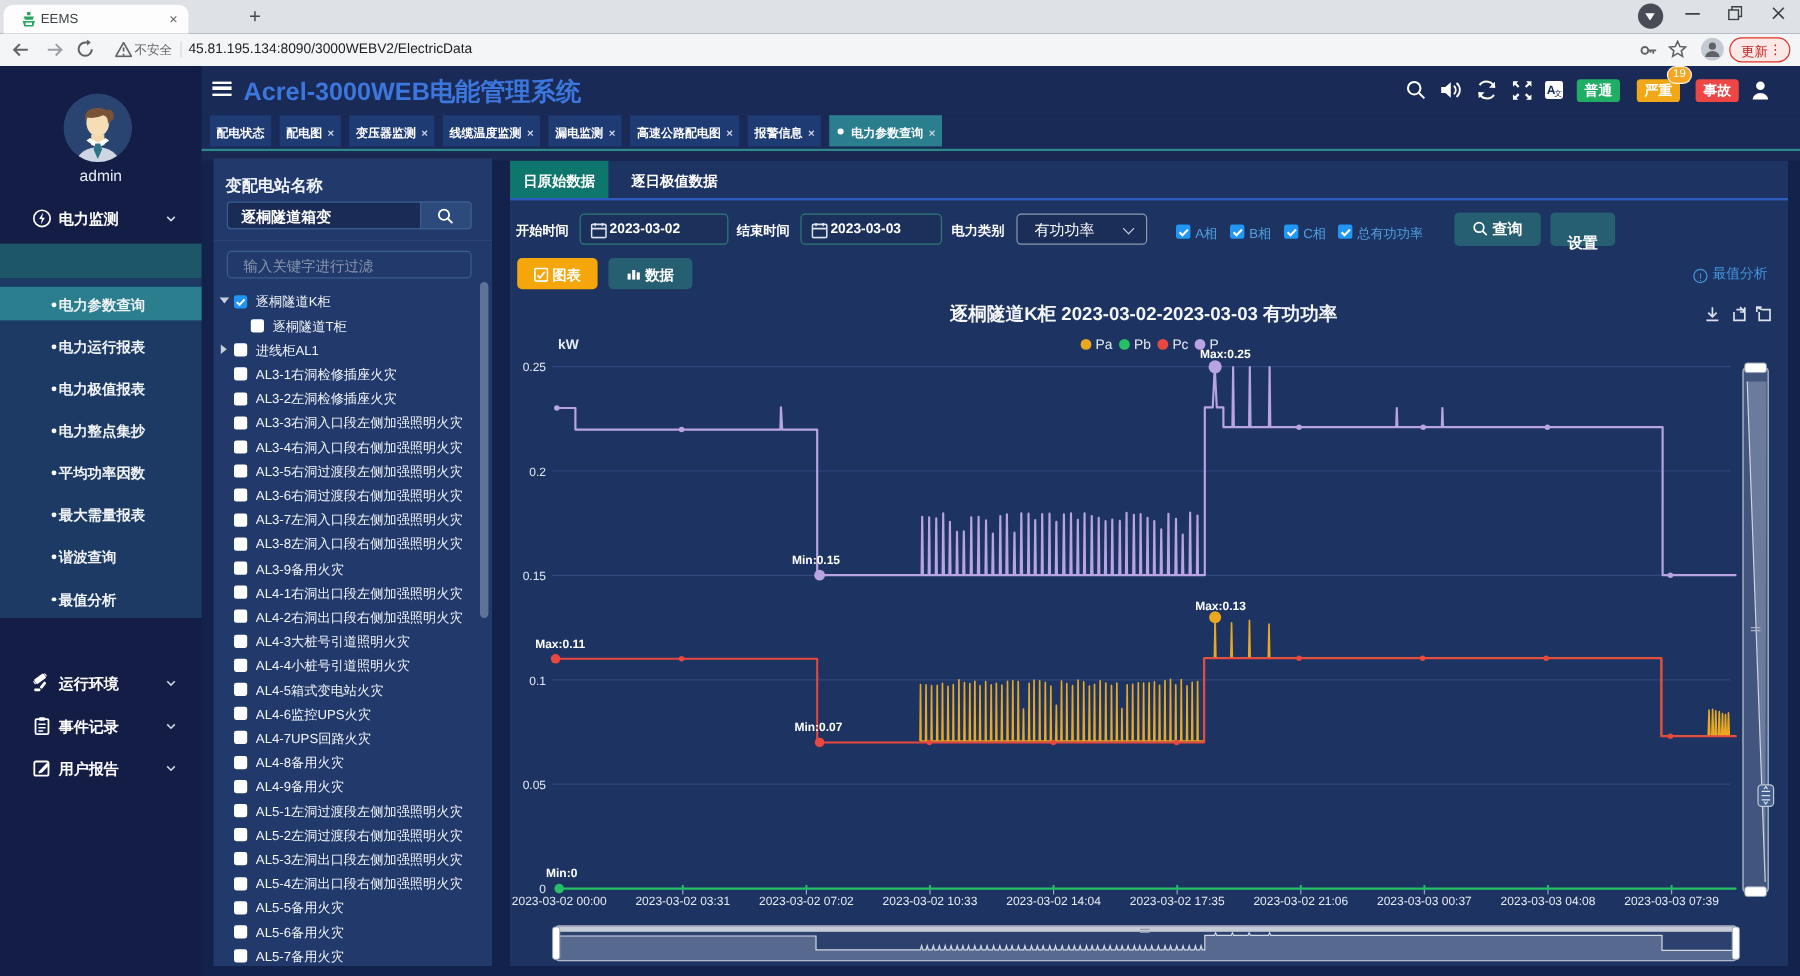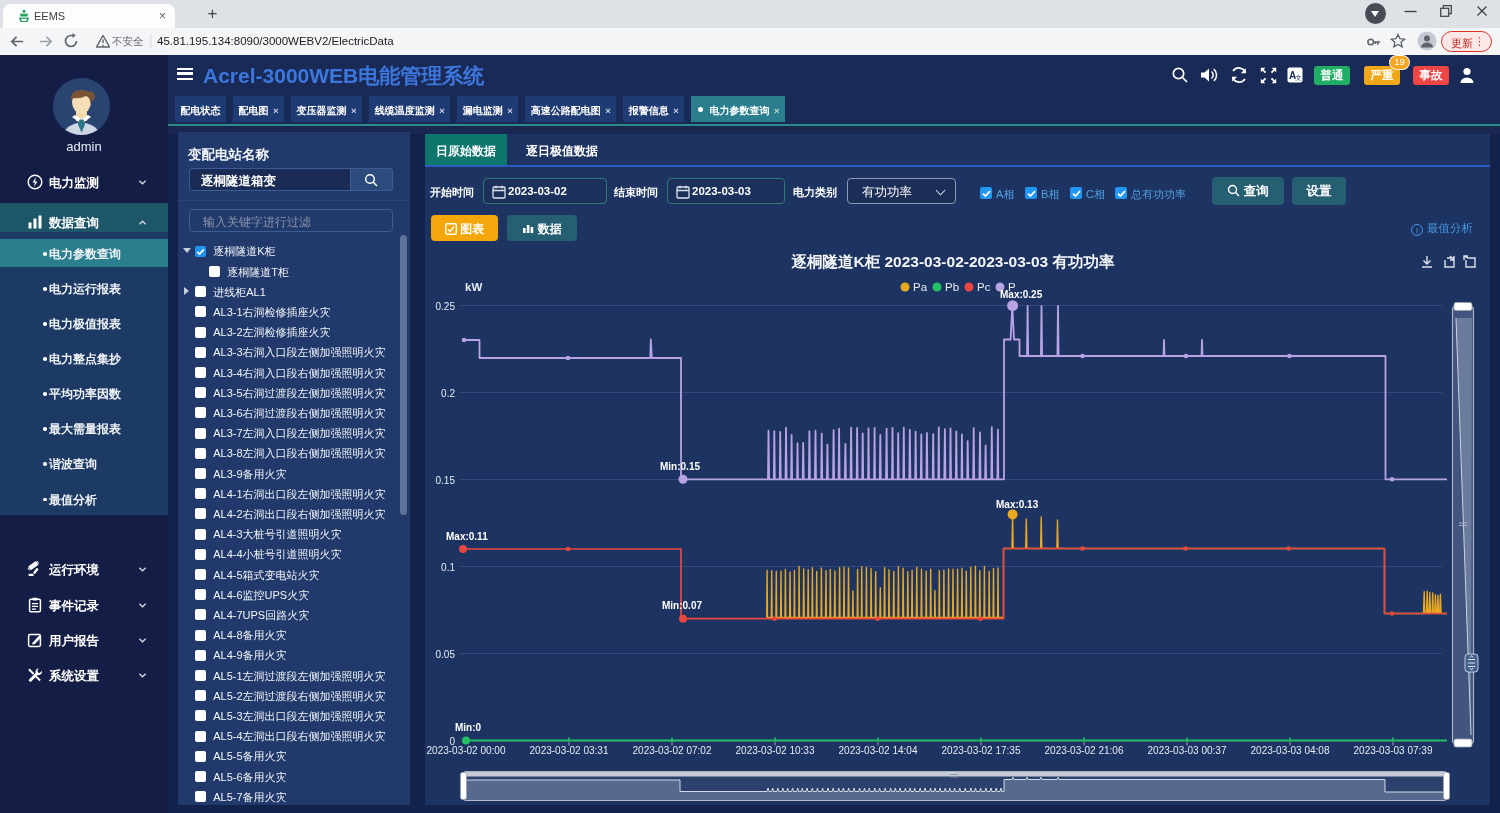--- a/index.html
+++ b/index.html
@@ -1,21 +1,21 @@
 <!DOCTYPE html>
 <html><head><meta charset="utf-8">
 <style>
 * { margin:0; padding:0; box-sizing:border-box; }
 html,body { width:1500px; height:813px; position:relative; overflow:hidden;
   font-family:"Liberation Sans", sans-serif; background:#13224b; }
 svg text { font-family:"Liberation Sans", sans-serif; }
 
 
 #tabstrip { position:absolute; left:0; top:0; width:1500px; height:28px; background:#dee1e6; }
-#btab { position:absolute; left:3px; top:4px; width:172px; height:24px; background:#fdfdfd; border-radius:8px 8px 0 0; }
+#btab { position:absolute; left:3px; top:4px; width:154px; height:24px; background:#fdfdfd; border-radius:8px 8px 0 0; }
 #btab .tt { position:absolute; left:31px; top:6px; font-size:11px; color:#3c4043; }
 #btab .tx { position:absolute; right:9px; top:5px; font-size:12px; color:#5f6368; }
 #plus { position:absolute; left:204px; top:6px; width:17px; height:17px; color:#45494d; font-size:17px; line-height:15px; text-align:center; }
 #upd { position:absolute; left:1365px; top:2.5px; width:21px; height:21px; border-radius:50%; background:#474c55; }
 #upd:after { content:""; position:absolute; left:6px; top:8px; border:4.5px solid transparent; border-top:6px solid #fff; }
 #toolbar { position:absolute; left:0; top:28px; width:1500px; height:27px; background:#f4f5f7; }
 .navic { position:absolute; }
 #urltxt { position:absolute; left:157px; top:6.5px; font-size:11.5px; color:#202124; }
 #notsafe { position:absolute; left:112px; top:7px; font-size:10.5px; color:#5f6368; }
 #updbtn { position:absolute; left:1441px; top:3px; width:51px; height:21px; border:1px solid #d93025;
@@ -193,33 +193,20 @@
       <span class="mic"><svg width="16" height="16" viewBox="0 0 16 16">
           <circle cx="8" cy="8" r="6.8" fill="none" stroke="#fff" stroke-width="1.4"></circle>
           <path d="M9,3 L5.6,8.4 h2.3 l-0.9,4.6 L10.4,7.4 H8.1 Z" fill="#fff"></path>
         </svg></span>
       <span class="mtx">电力监测</span>
       <svg class="chev" width="9" height="9" viewBox="0 0 10 10">
         <path d="M1.5,3 L5,6.5 L8.5,3" stroke="#cfd6e4" stroke-width="1.5" fill="none"></path>
       </svg>
     </div>
     <div class="mhead" style="top:148px;height:29px"></div>
-    <div class="mi" style="top:150px">
-      <span class="mic"><svg width="16" height="16" viewBox="0 0 16 16">
-          <g fill="#fff">
-            <rect x="1.5" y="8.5" width="3" height="6"></rect>
-            <rect x="6.5" y="4.5" width="3" height="10"></rect>
-            <rect x="11.5" y="1.5" width="3" height="13"></rect>
-          </g>
-        </svg></span>
-      <span class="mtx">数据查询</span>
-      <svg class="chev up" width="9" height="9" viewBox="0 0 10 10">
-        <path d="M1.5,3 L5,6.5 L8.5,3" stroke="#cfd6e4" stroke-width="1.5" fill="none"></path>
-      </svg>
-    </div>
     <div class="smi act" style="top:184.0px">
       <span class="dot"></span>
       <span>电力参数查询</span>
     </div>
     <div class="smi" style="top:219.1px">
       <span class="dot"></span>
       <span>电力运行报表</span>
     </div>
     <div class="smi" style="top:254.1px">
       <span class="dot"></span>
@@ -272,33 +259,20 @@
       <svg class="chev" width="9" height="9" viewBox="0 0 10 10">
         <path d="M1.5,3 L5,6.5 L8.5,3" stroke="#cfd6e4" stroke-width="1.5" fill="none"></path>
       </svg>
     </div>
     <div class="mi" style="top:568px">
       <span class="mic"><svg width="16" height="16" viewBox="0 0 16 16">
           <rect x="1.6" y="2.6" width="11.8" height="11.8" rx="1.4" fill="none" stroke="#fff" stroke-width="1.5"></rect>
           <path d="M5.5,10.8 L12.2,3.6 L14.2,5.5 L7.9,11.9 L5,12.6 Z" fill="#fff"></path>
         </svg></span>
       <span class="mtx">用户报告</span>
-      <svg class="chev" width="9" height="9" viewBox="0 0 10 10">
-        <path d="M1.5,3 L5,6.5 L8.5,3" stroke="#cfd6e4" stroke-width="1.5" fill="none"></path>
-      </svg>
-    </div>
-    <div class="mi" style="top:603px">
-      <span class="mic"><svg width="16" height="16" viewBox="0 0 16 16">
-          <g fill="#fff">
-            <path d="M2.6,1.6 L7.3,6.3 L5.9,7.7 L1.2,3 Z"></path>
-            <path d="M8.9,7.9 L13.8,12.8 L12.4,14.2 L7.5,9.3 Z"></path>
-            <path d="M11.8,1.4 a3.3,3.3 0 0 0 -3.1,4.4 l-6.6,6.6 a1.5,1.5 0 0 0 2.1,2.1 l6.6,-6.6 a3.3,3.3 0 0 0 4.1,-4.1 l-2.1,2.1 l-1.9,-0.5 l-0.5,-1.9 z"></path>
-          </g>
-        </svg></span>
-      <span class="mtx">系统设置</span>
       <svg class="chev" width="9" height="9" viewBox="0 0 10 10">
         <path d="M1.5,3 L5,6.5 L8.5,3" stroke="#cfd6e4" stroke-width="1.5" fill="none"></path>
       </svg>
     </div>
 </div>
 
 <div id="hdr"></div>
 <div id="hamb"></div>
 <div id="htitle">Acrel-3000WEB电能管理系统</div>
 <svg class="hico" style="left:1171px;top:66px" width="18" height="18" viewBox="0 0 18 18">
@@ -514,21 +488,21 @@
         <path d="M2,5.6 L4.4,8 L9,3.2" stroke="#fff" stroke-width="1.7" fill="none"></path>
       </svg>
     </div>
   <div class="fcbl" style="left:706px">总有功功率</div>
   <div class="btn" style="left:787px;width:72px;padding-top:6px">
     <svg style="vertical-align:-2px" width="13" height="13" viewBox="0 0 13 13">
         <circle cx="5.5" cy="5.5" r="4" fill="none" stroke="#fff" stroke-width="1.4"></circle>
         <path d="M8.6,8.6 L12,12" stroke="#fff" stroke-width="1.4"></path>
       </svg>
     查询</div>
-  <div class="btn" style="left:867px;width:54px;padding-top:6px">设置</div>
+  <div class="btn" style="left:867px;width:54px;padding-top:18px">设置</div>
   <div id="btn-chart">
     <svg style="vertical-align:-2px" width="12" height="12" viewBox="0 0 12 12">
         <rect x="0.7" y="0.7" width="10.6" height="10.6" rx="1.5" fill="none" stroke="#fff" stroke-width="1.4"></rect>
         <path d="M3,6.5 L5,8.5 L9,3.5" stroke="#fff" stroke-width="1.5" fill="none"></path>
       </svg>
     图表</div>
   <div id="btn-data">
     <svg style="vertical-align:-1px" width="12" height="12" viewBox="0 0 12 12">
         <g fill="#fff">
           <rect x="1" y="6" width="2.6" height="5"></rect>

